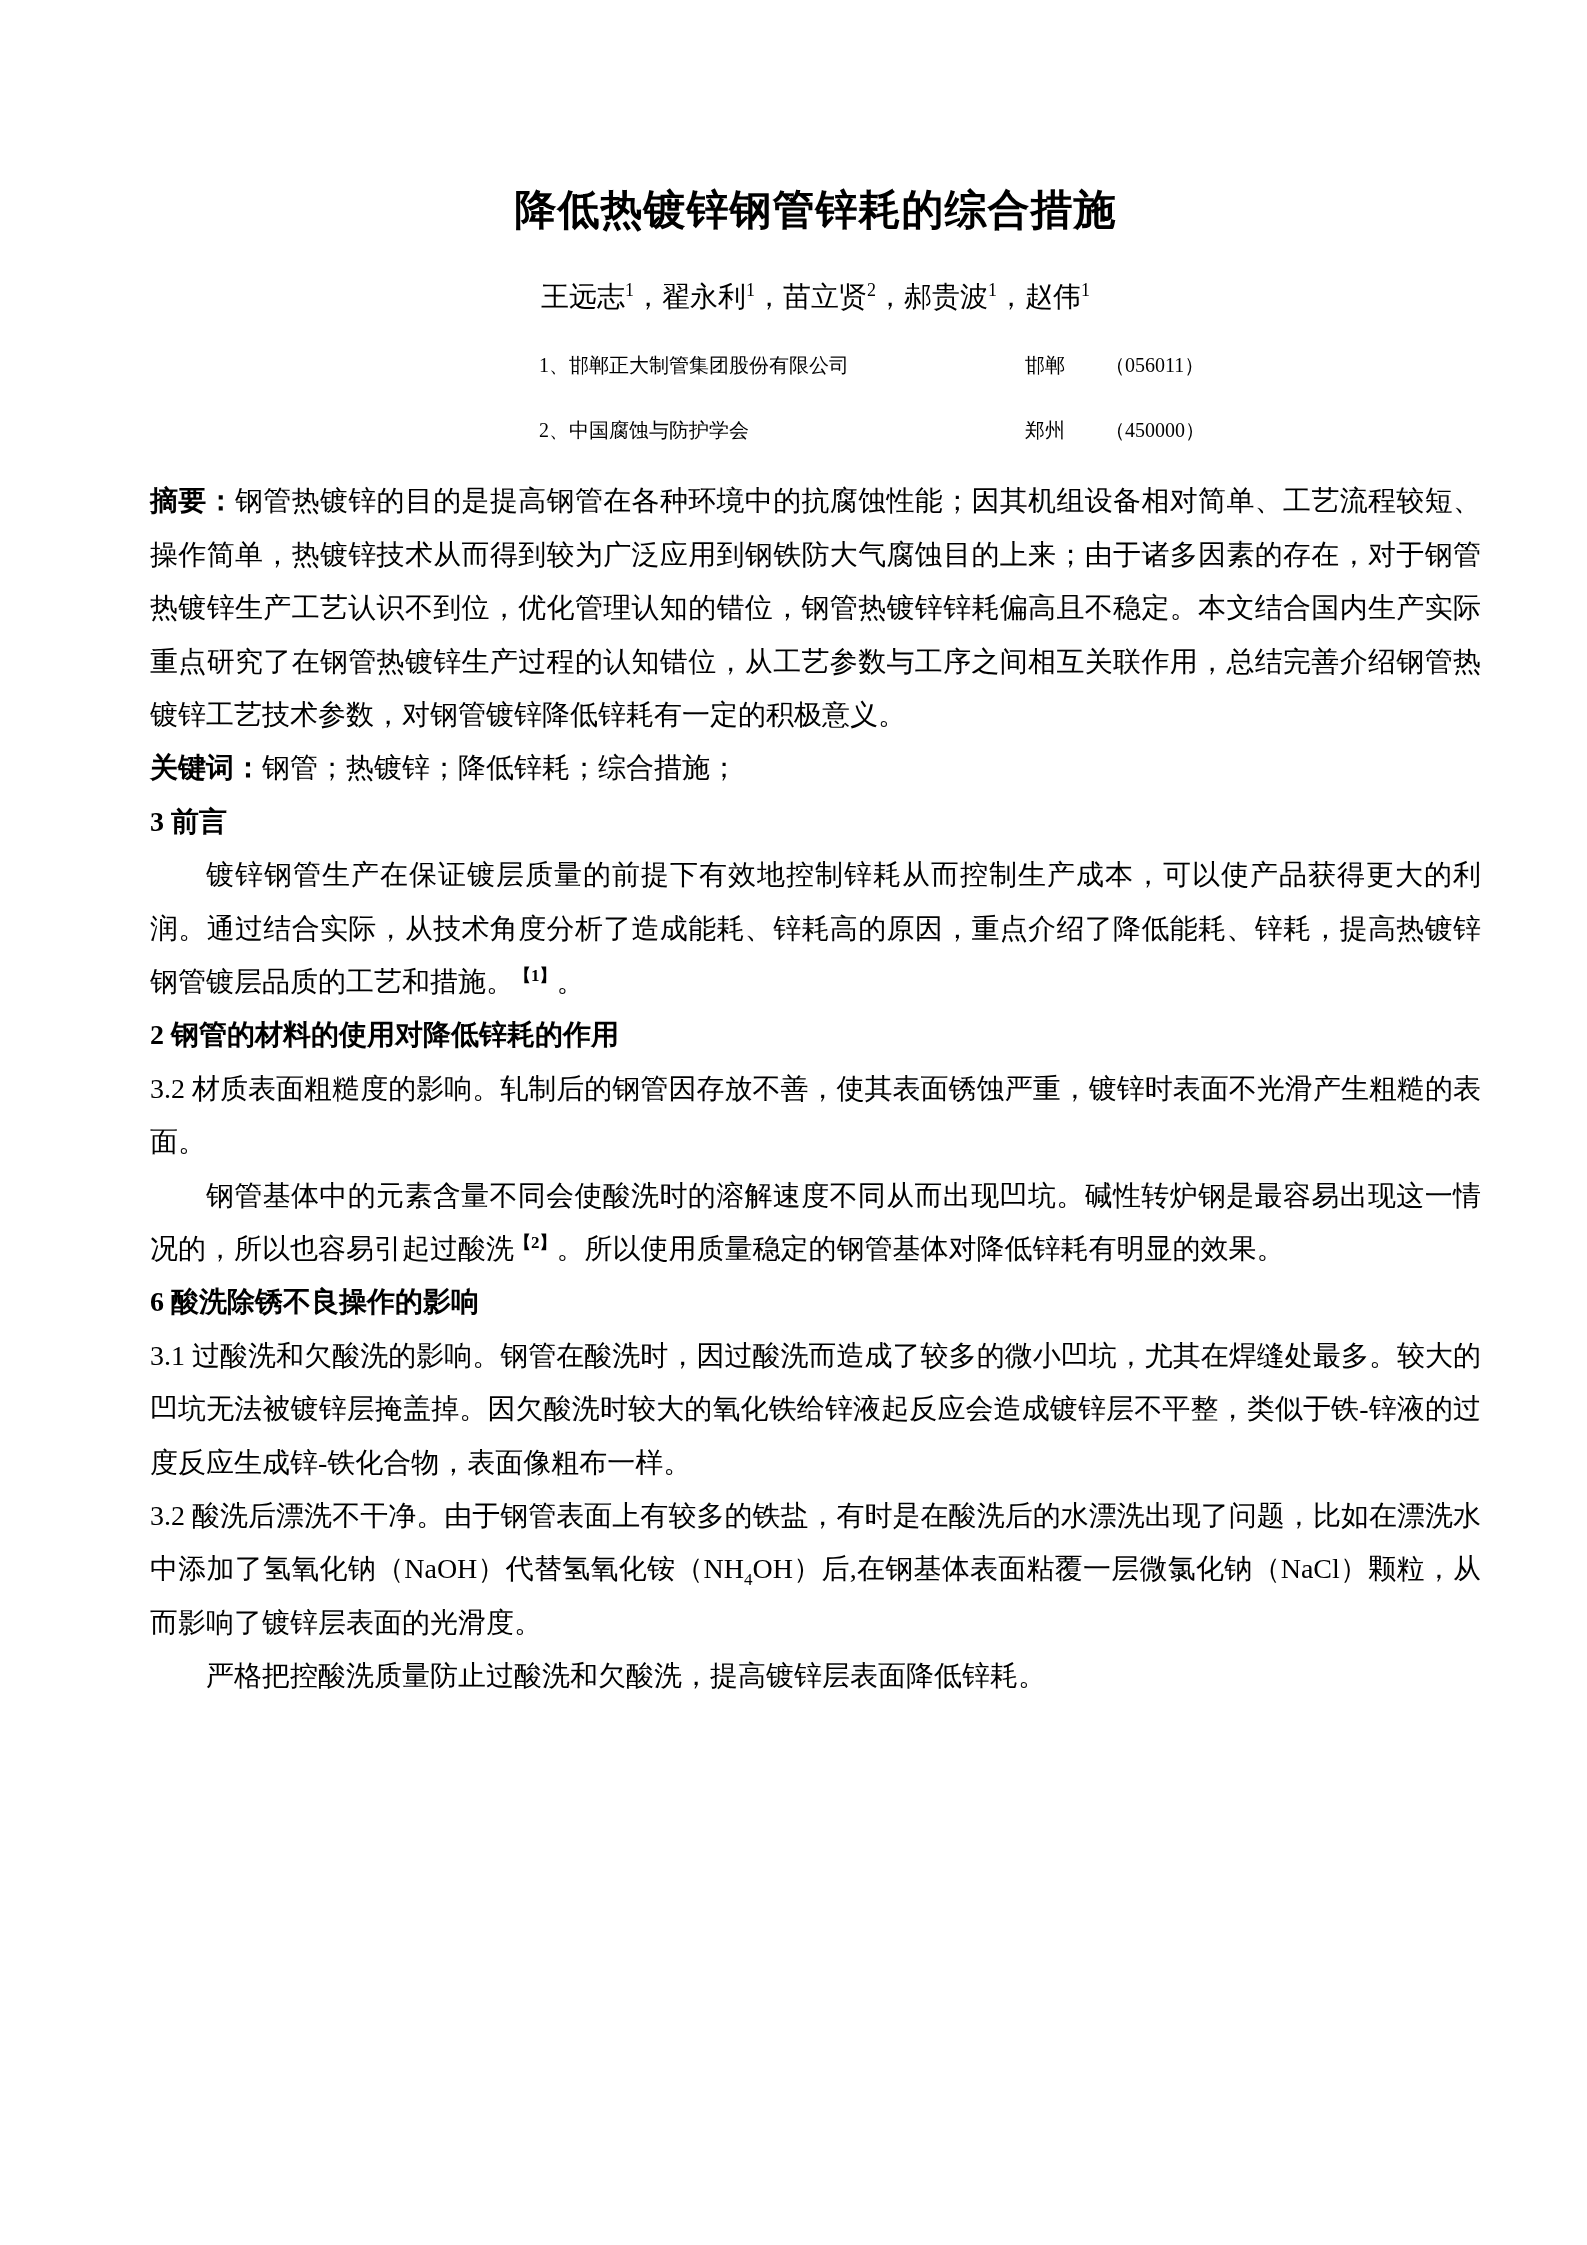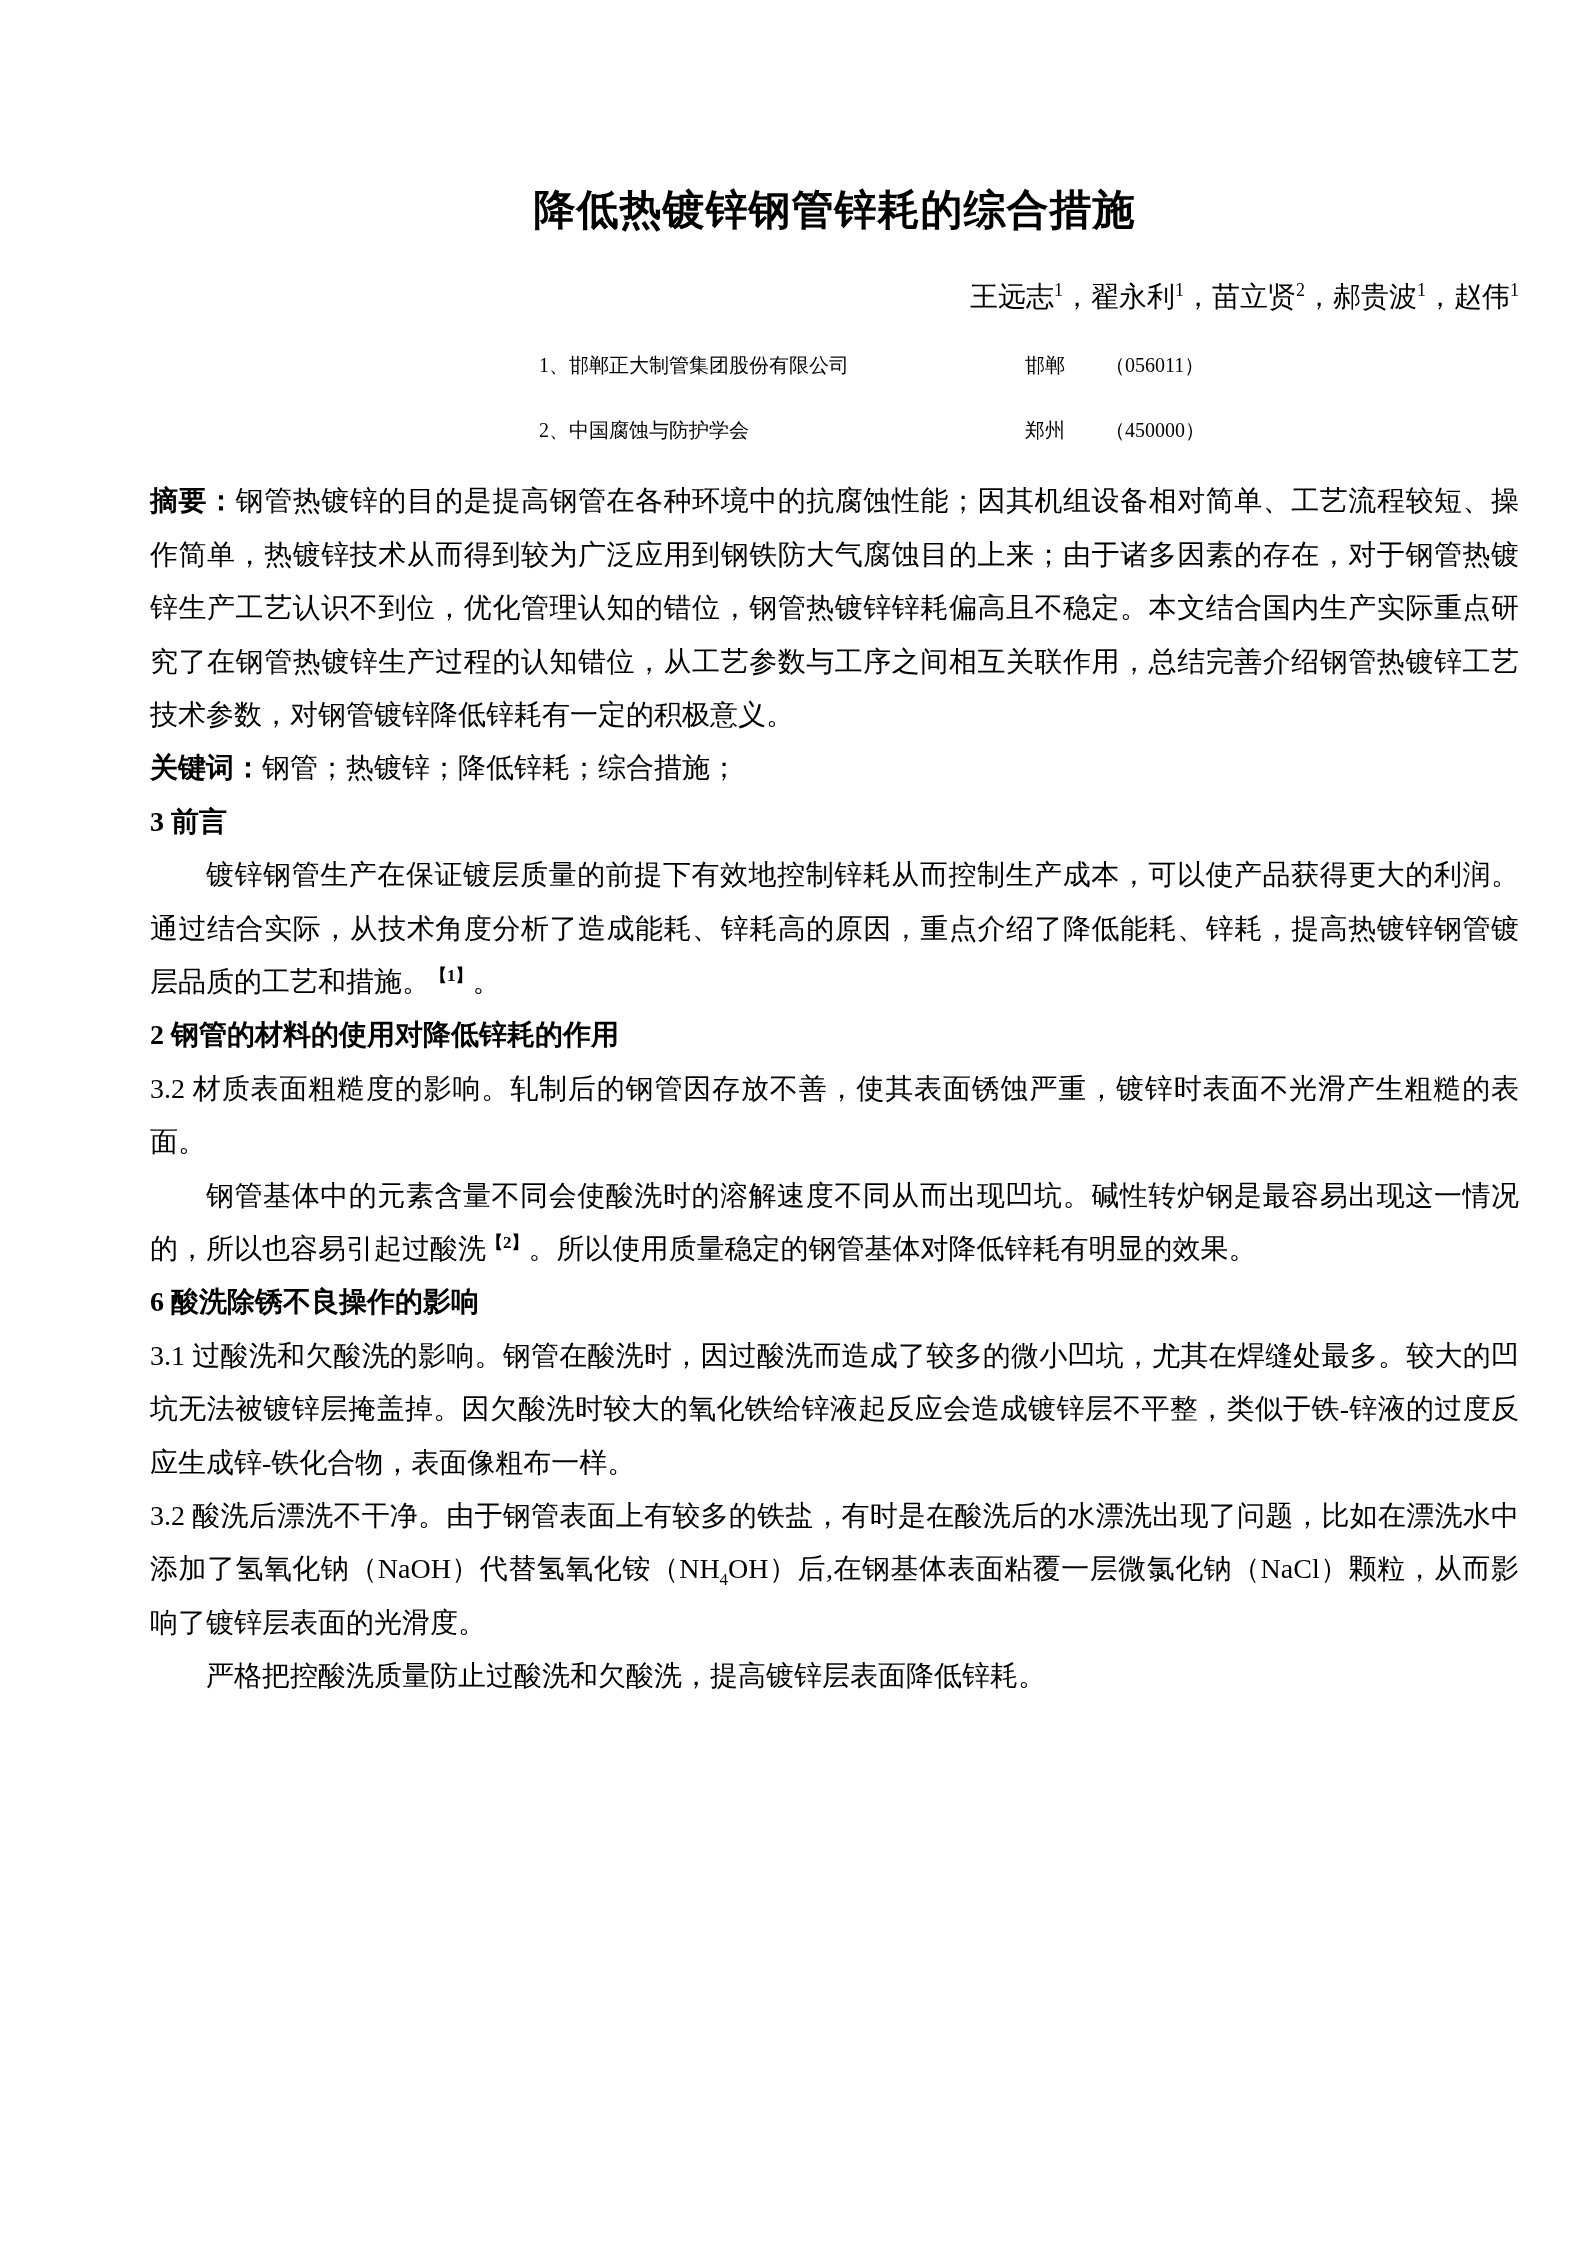--- a/index.html
+++ b/index.html
@@ -5,34 +5,34 @@
   html, body { margin: 0; padding: 0; }
   body {
     width: 1587px; height: 2245px;
     background: #ffffff;
     color: #000000;
     font-family: "Liberation Serif", "DejaVu Serif", serif;
   }
   .page {
     box-sizing: border-box;
     width: 1587px; height: 2245px;
-    padding: 150px 68px 0 150px;
+    padding: 150px 106px 0 150px;
     overflow: hidden;
     background: #ffffff;
   }
   .title {
     font-size: 42px;
     font-weight: 700;
     text-align: center;
     margin: 32px 0 0 0;
     line-height: 56px;
     letter-spacing: 1px;
   }
   .authors {
-    text-align: right;
+    text-align: center;
     font-size: 28px;
     line-height: 60px;
     margin-top: 22px;
     font-weight: 400;
   }
   .authors sup { font-size: 18px; }
   .affils { margin-top: 6px; }
   .affil-row {
     display: flex;
     margin-left: 389px;

